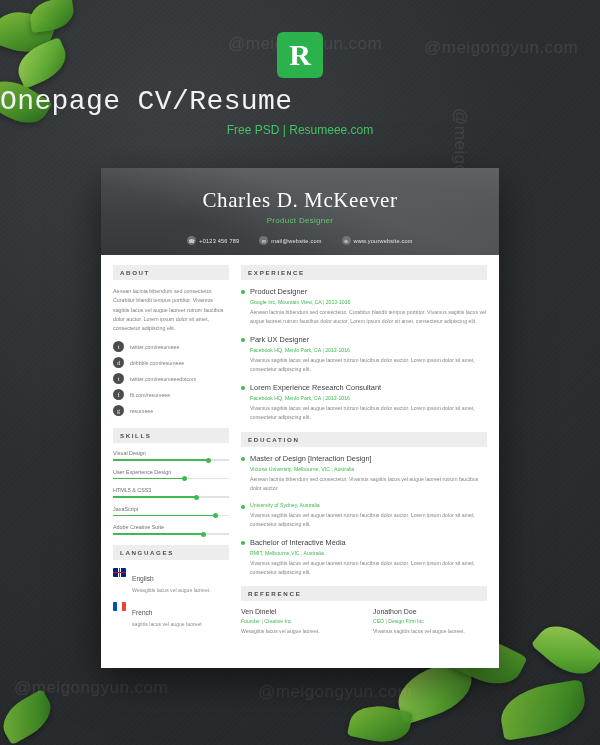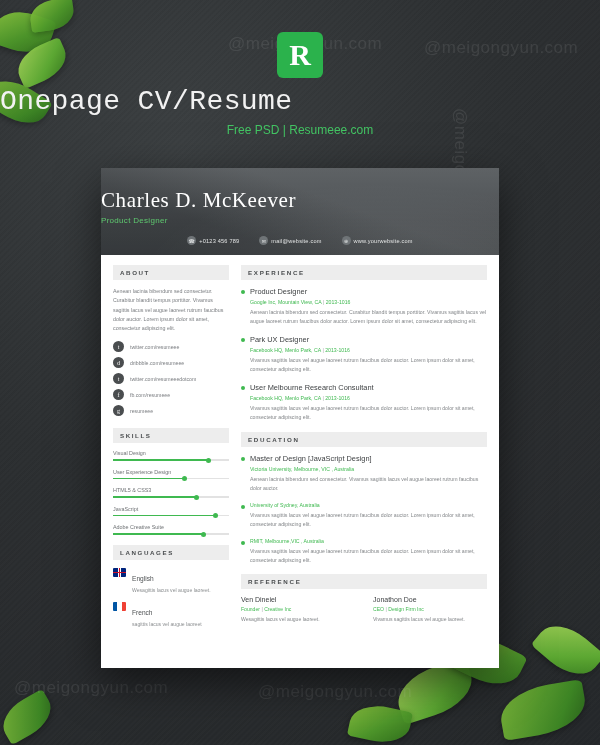--- a/index.html
+++ b/index.html
@@ -76,20 +76,21 @@
     left: 101px; top: 168px;
     width: 398px; height: 500px;
     background: #ffffff;
     box-shadow: 0 14px 40px rgba(0,0,0,.55);
     overflow: hidden;
   }
   .sheet-head {
     height: 87px;
     background: linear-gradient(180deg, #54585b 0%, #44484b 60%, #3c4043 100%);
     position: relative;
+    text-align: center;
     color: #fff;
   }
   .sheet-head::before {
     content: ""; position: absolute; inset: 0;
     background:
       linear-gradient(200deg, rgba(255,255,255,.06) 0 40%, rgba(0,0,0,.12) 70%),
       radial-gradient(ellipse at 70% 120%, rgba(255,255,255,.10), transparent 60%);
   }
   .name {
     position: relative;
@@ -362,47 +363,48 @@
         <div class="entry-title">Park UX Designer</div>
         <div class="entry-meta">
           <span>Facebook HQ, Menlo Park, CA</span>
           <span class="gry"> | </span>
           <span>2013-1016</span>
         </div>
         <div class="entry-body">Vivamus sagittis lacus vel augue laoreet rutrum faucibus dolor auctor. Lorem ipsum dolor sit amet, consectetur adipiscing elit.</div>
       </div>
 
       <div class="entry">
-        <div class="entry-title">User Melbourne Research Consultant</div>
+        <div class="entry-title">Lorem Experience Research Consultant</div>
         <div class="entry-meta">
           <span>Facebook HQ, Menlo Park, CA</span>
           <span class="gry"> | </span>
           <span>2013-1016</span>
         </div>
         <div class="entry-body">Vivamus sagittis lacus vel augue laoreet rutrum faucibus dolor auctor. Lorem ipsum dolor sit amet, consectetur adipiscing elit.</div>
       </div>
 
       <div class="secbar right" style="margin-top:4px">EDUCATION</div>
 
       <div class="entry">
-        <div class="entry-title">Master of Design [JavaScript Design]</div>
+        <div class="entry-title">Master of Design [Interaction Design]</div>
         <div class="entry-meta">
           <span>Victoria University, Melbourne, VIC , Australia</span>
         </div>
         <div class="entry-body">Aenean lacinia bibendum sed consectetur. Vivamus sagittis lacus vel augue laoreet rutrum faucibus dolor auctor.</div>
       </div>
 
       <div class="entry">
         <div class="entry-meta">
           <span>University of Sydney, Australia</span>
         </div>
         <div class="entry-body">Vivamus sagittis lacus vel augue laoreet rutrum faucibus dolor auctor. Lorem ipsum dolor sit amet, consectetur adipiscing elit.</div>
       </div>
 
       <div class="entry">
+        <div class="entry-title">Bachelor of Interactive Media</div>
         <div class="entry-meta">
           <span>RMIT, Melbourne,VIC , Australia</span>
         </div>
         <div class="entry-body">Vivamus sagittis lacus vel augue laoreet rutrum faucibus dolor auctor. Lorem ipsum dolor sit amet, consectetur adipiscing elit.</div>
       </div>
 
       <div class="secbar right" style="margin-top:4px">REFERENCE</div>
 
       <div class="ref-wrap">
         <div class="ref">

